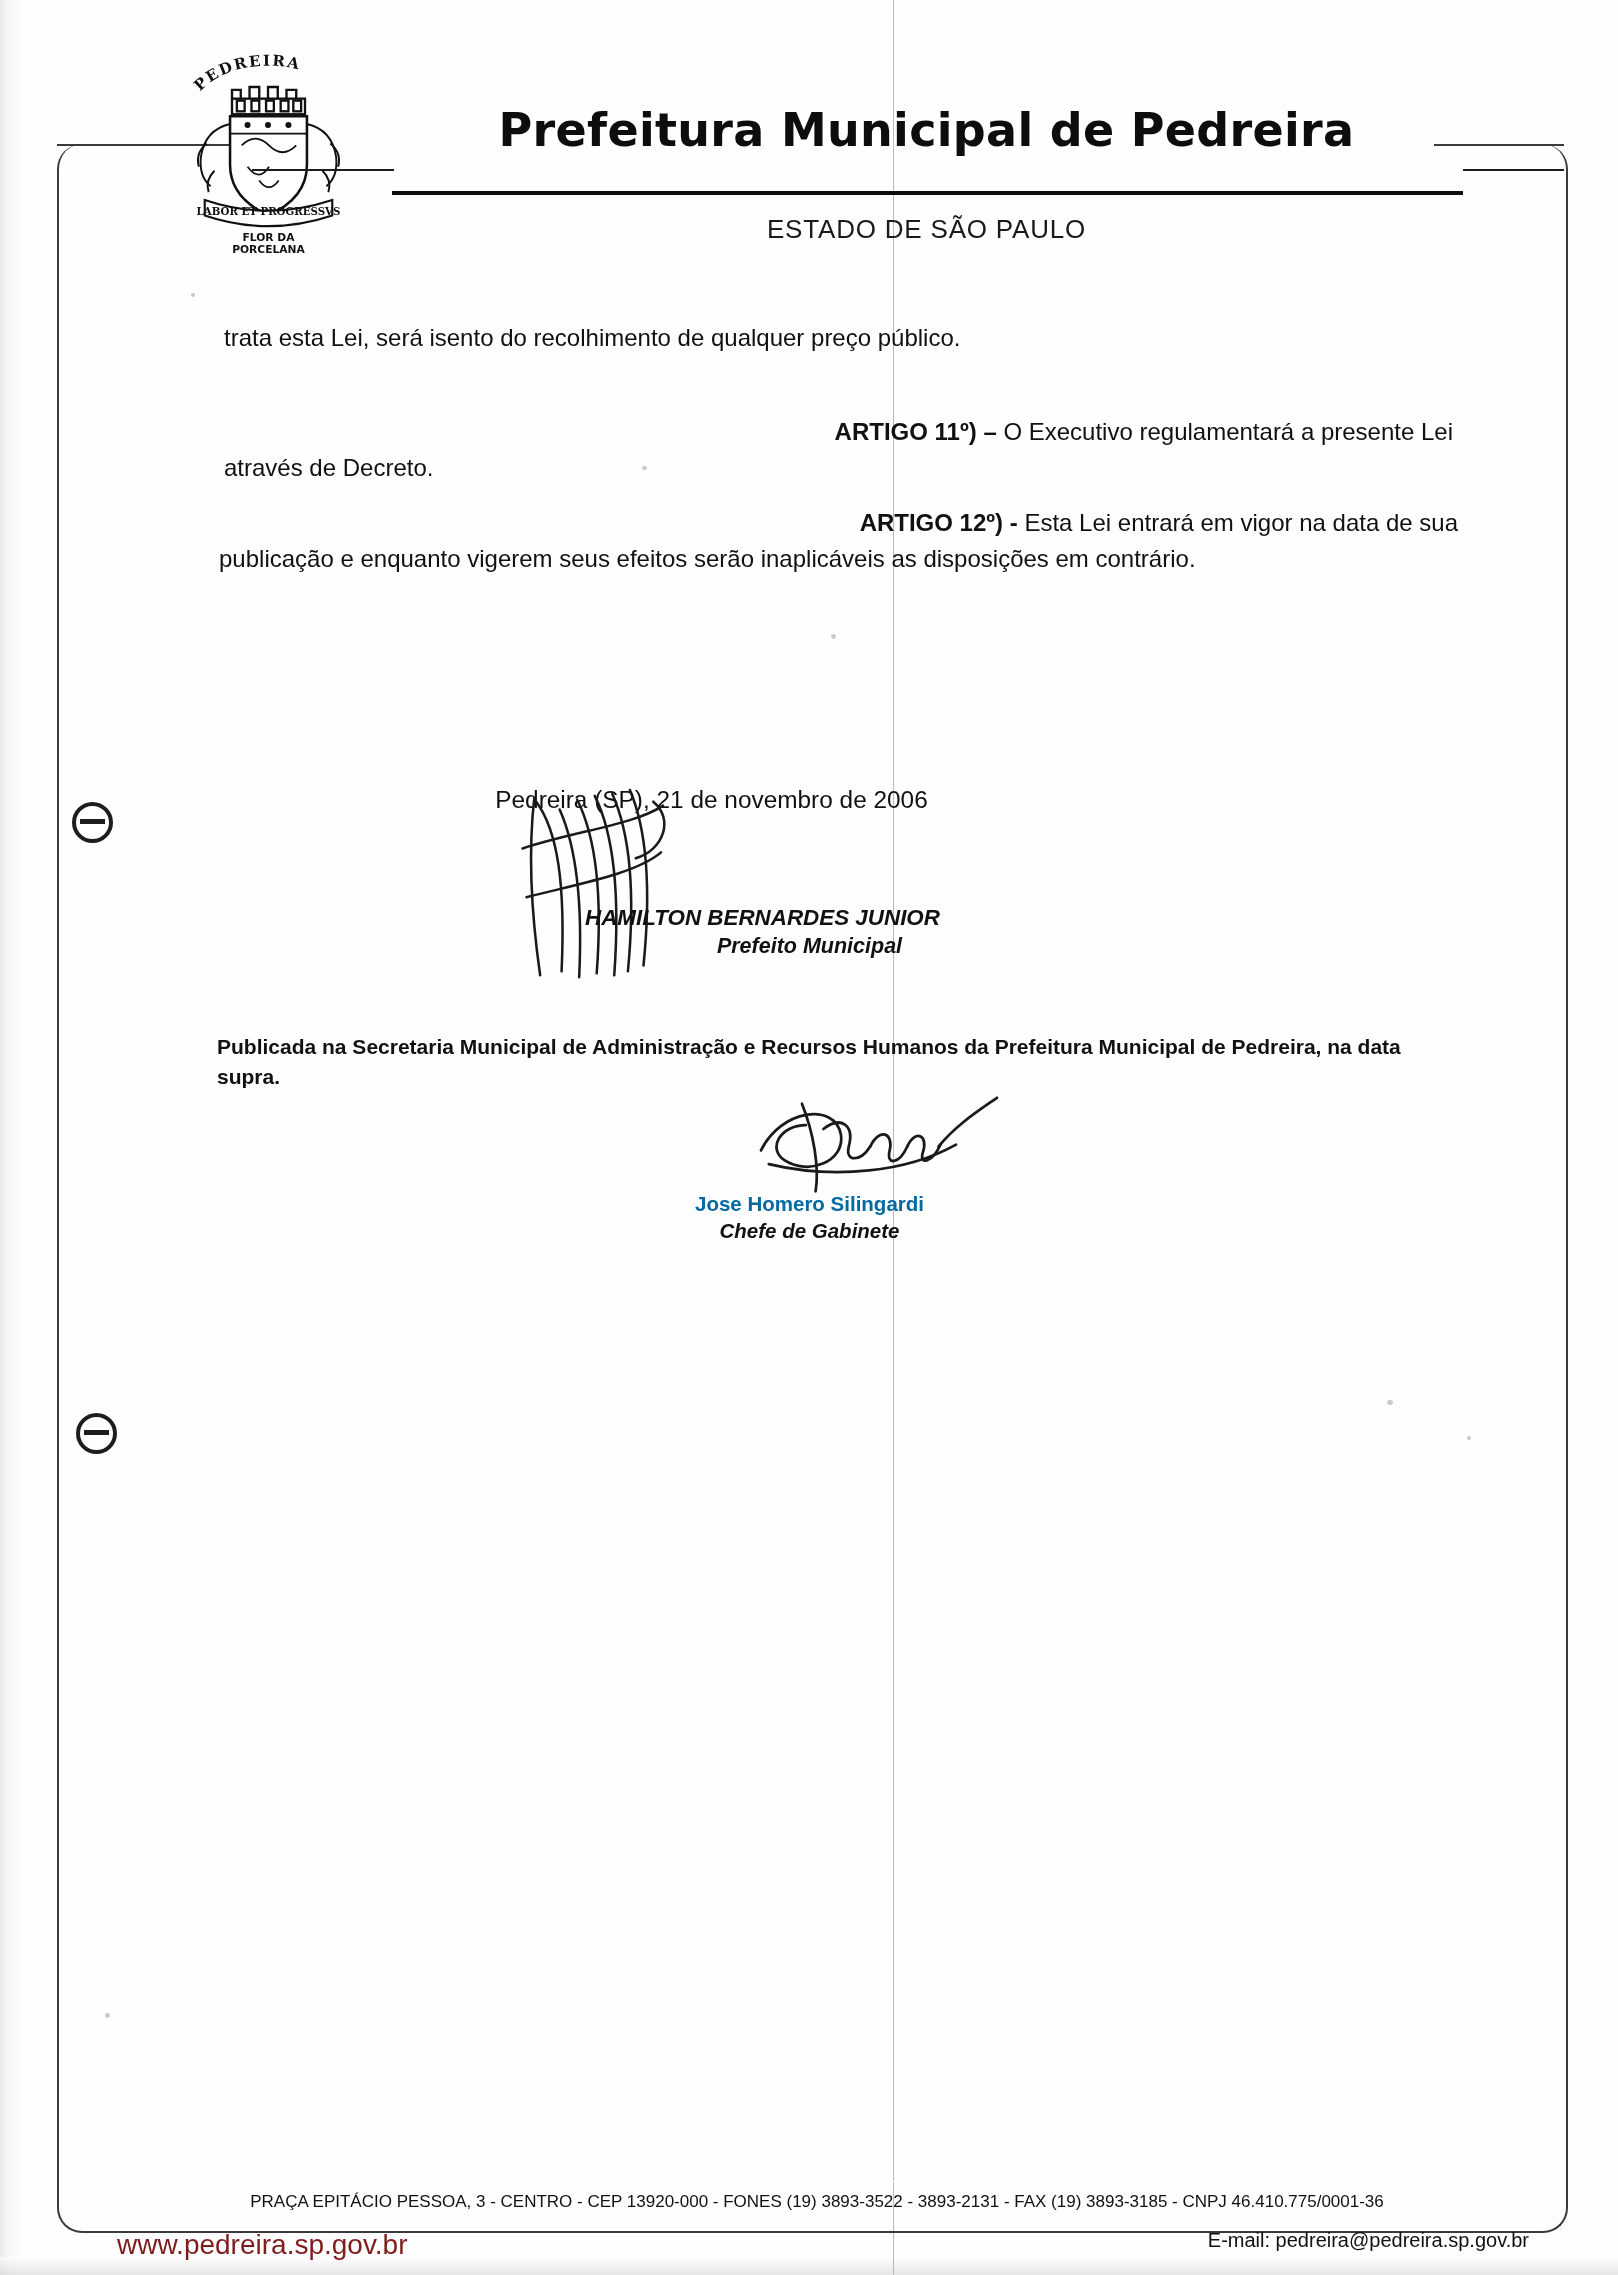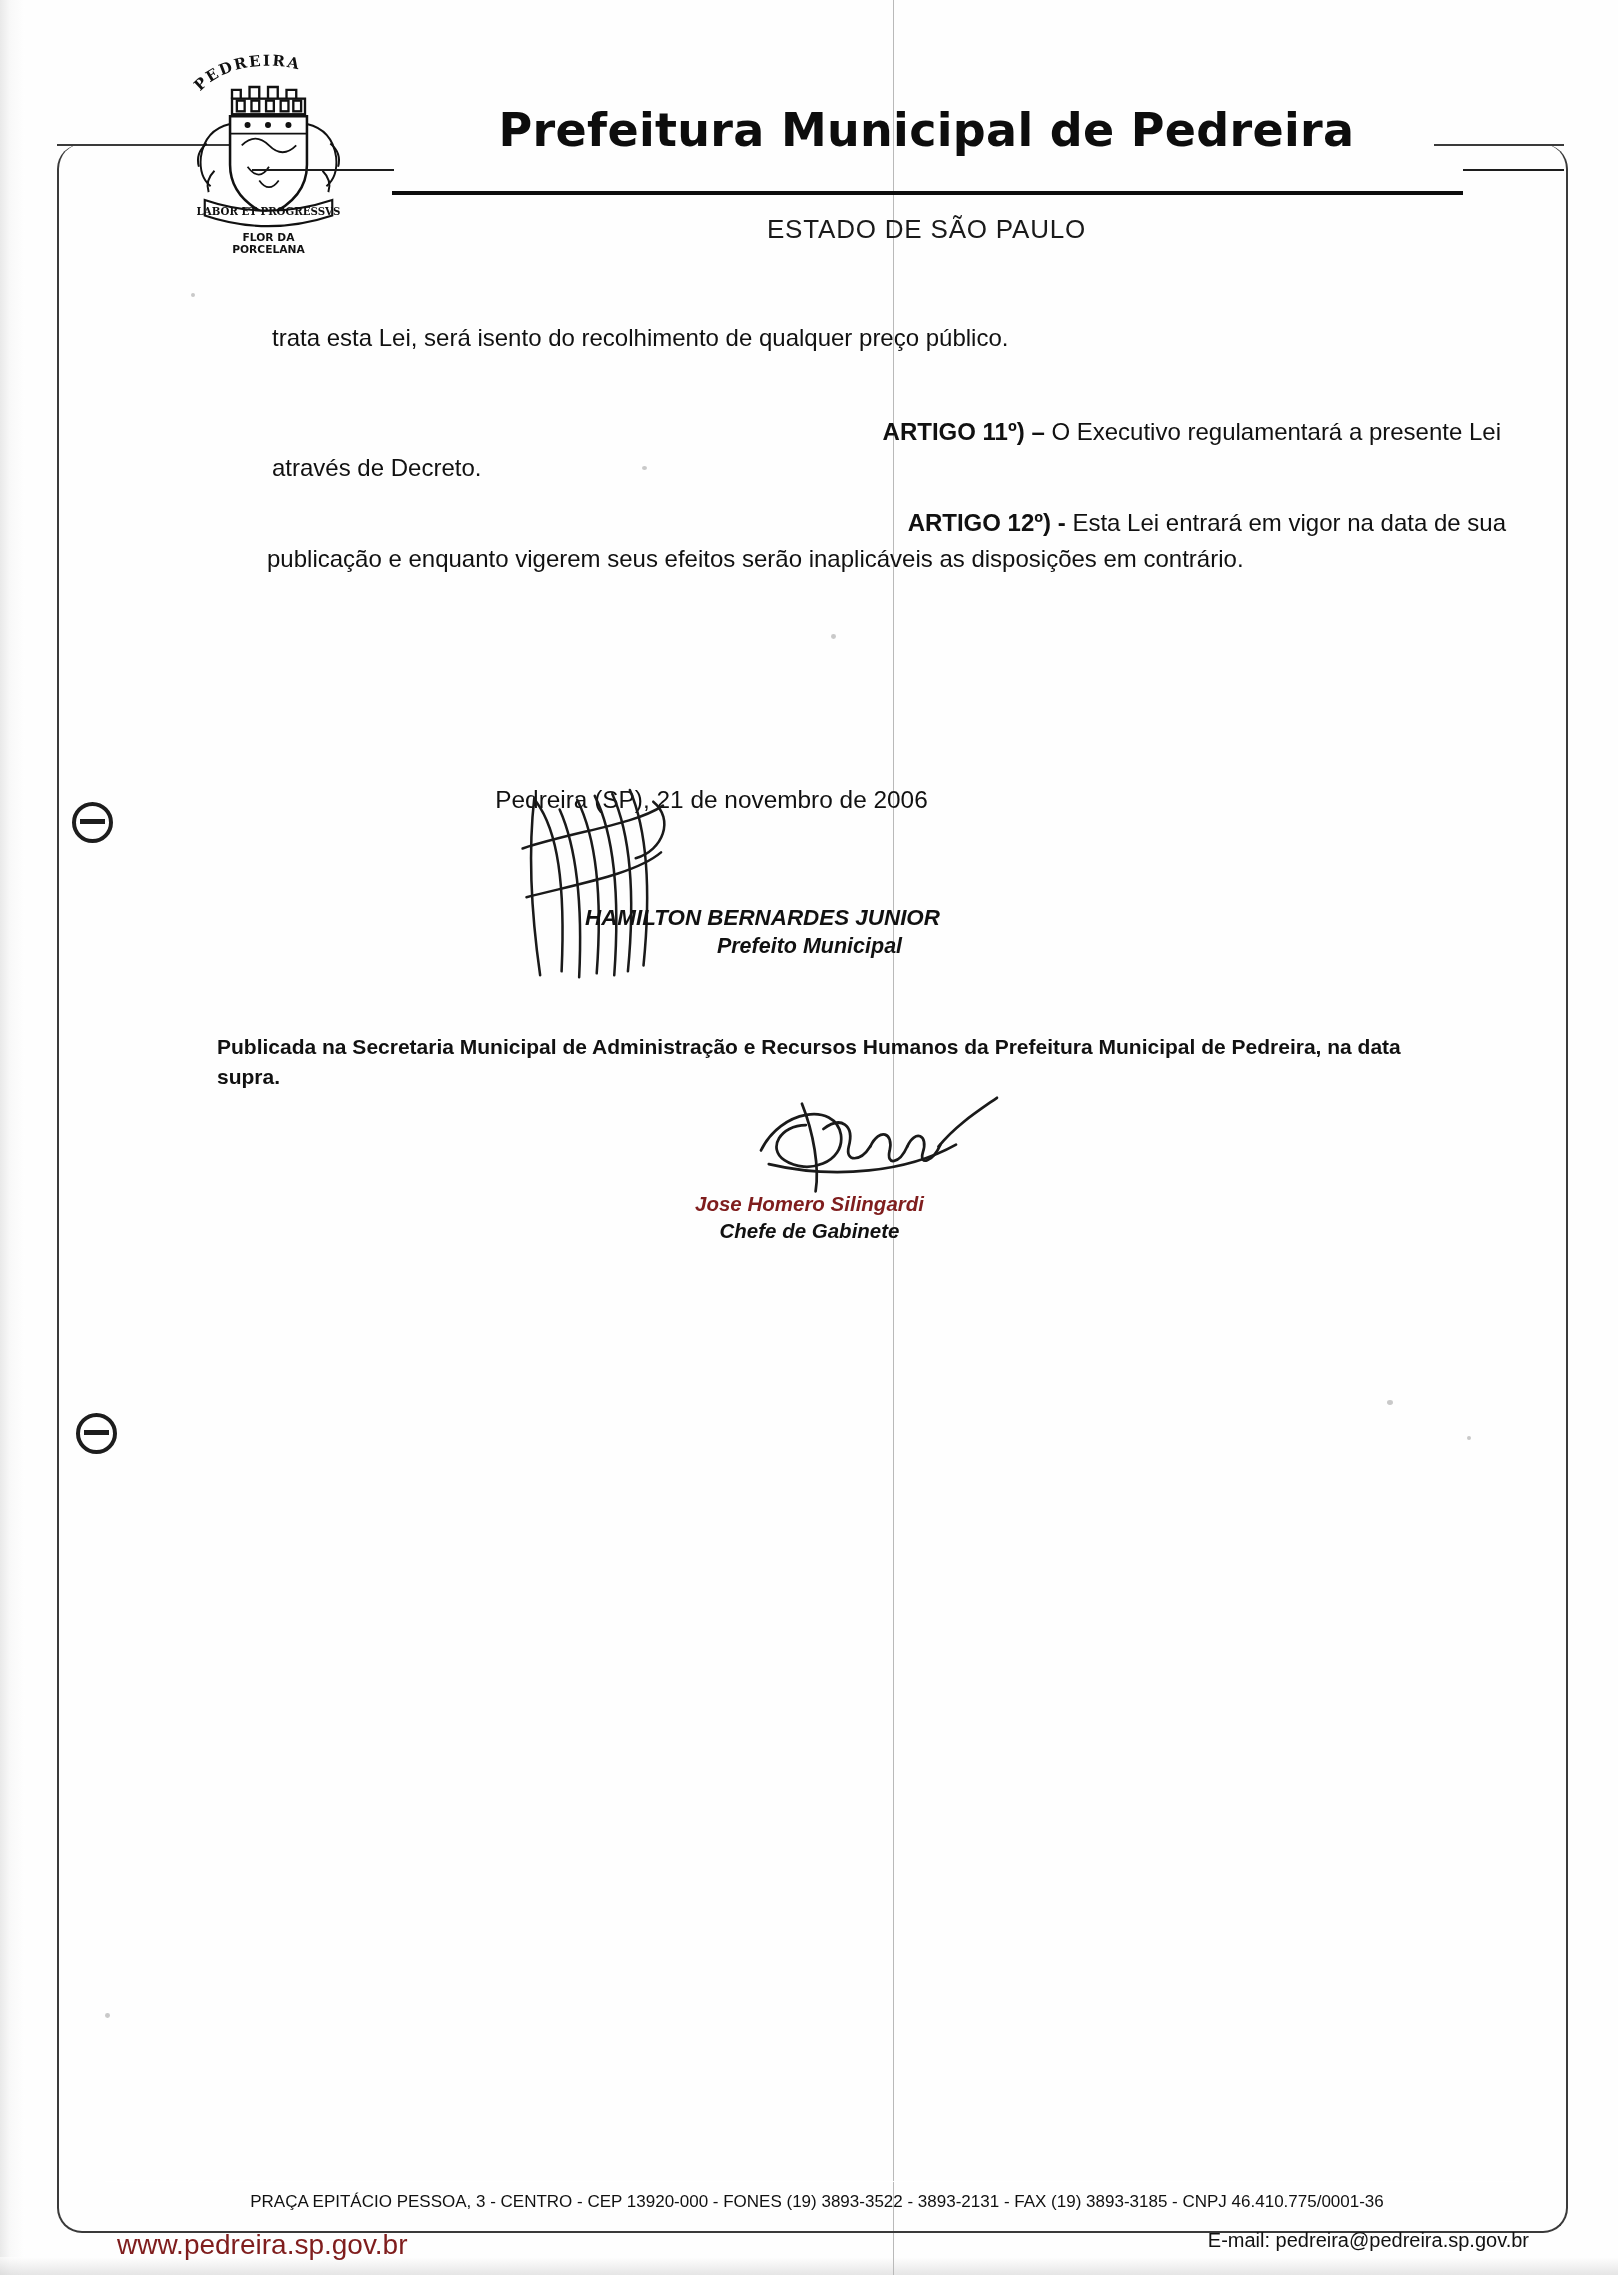--- a/index.html
+++ b/index.html
@@ -160,21 +160,20 @@
     position: absolute;
     left: 0;
     top: 0;
     width: 1619px;
   }
   .para {
     position: absolute;
     font-size: 24px;
     line-height: 1.5;
     color: #111;
-    margin-left: 48px;
   }
   .p-1 { left: 224px; top: 320px; width: 1219px; }
   .p-2 { left: 224px; top: 414px; width: 1229px; }
   .p-3 { left: 219px; top: 505px; width: 1239px; }
 
   .art-label {
     font-weight: bold;
   }
   .p-2 .l1 { display: block; text-align: right; }
   .p-2 .l2 { display: block; text-align: left; margin-left: 0; }
@@ -250,22 +249,21 @@
     height: 117px;
   }
   .signer-2-name {
     position: absolute;
     left: 585px;
     top: 1192px;
     width: 449px;
     text-align: center;
     font-size: 20.5px;
     font-weight: bold;
-    font-style: italic;
-    color: #7f1d1d;
+    color: #0369a1;
   }
   .signer-2-role {
     position: absolute;
     left: 585px;
     top: 1219px;
     width: 449px;
     text-align: center;
     font-size: 20.5px;
     font-weight: bold;
     font-style: italic;

